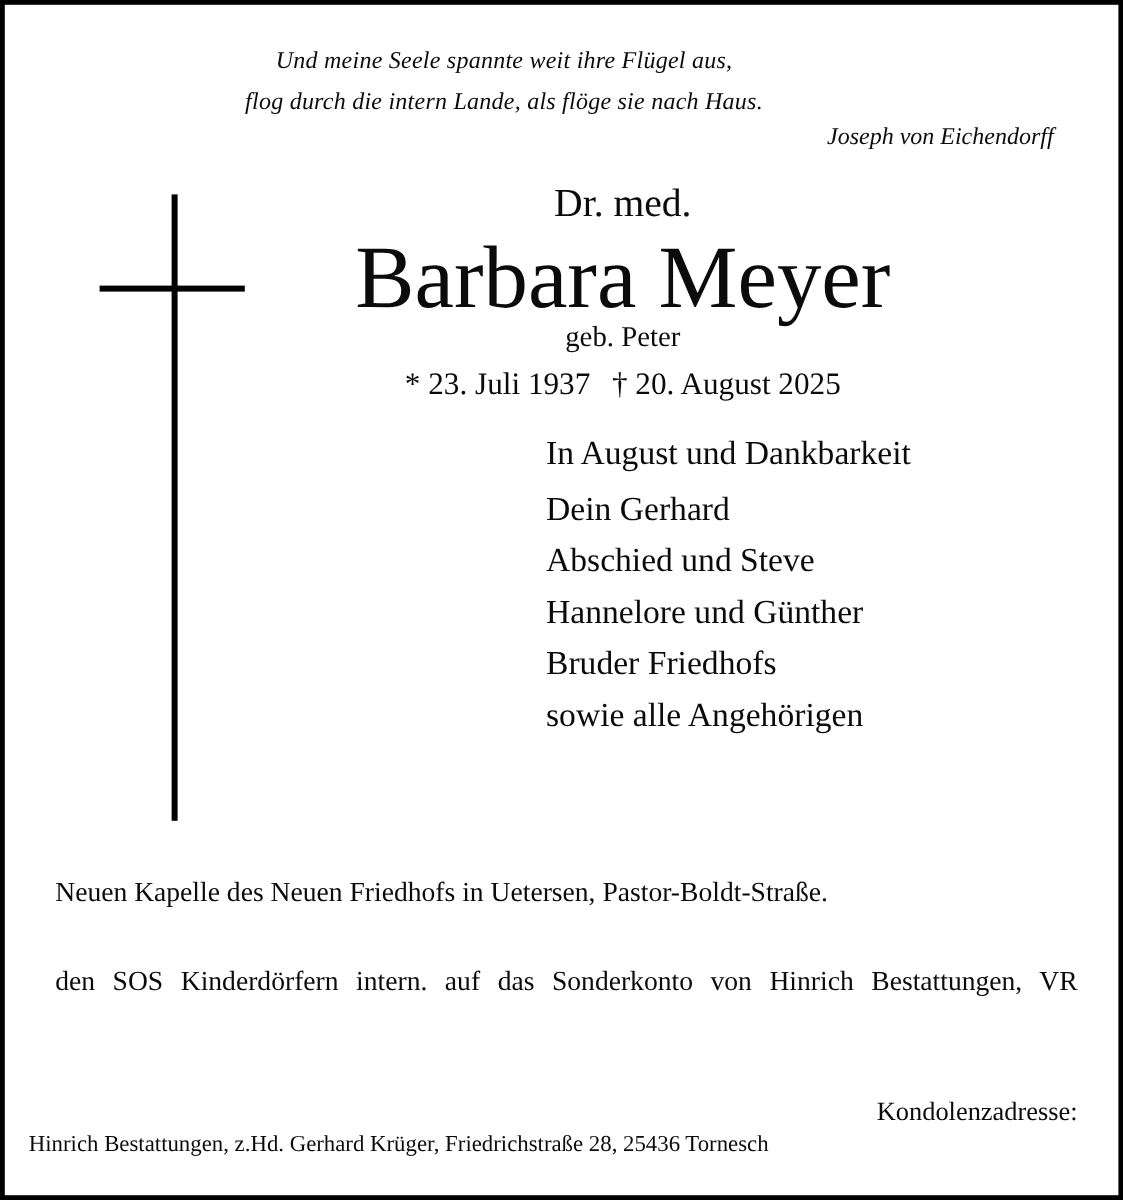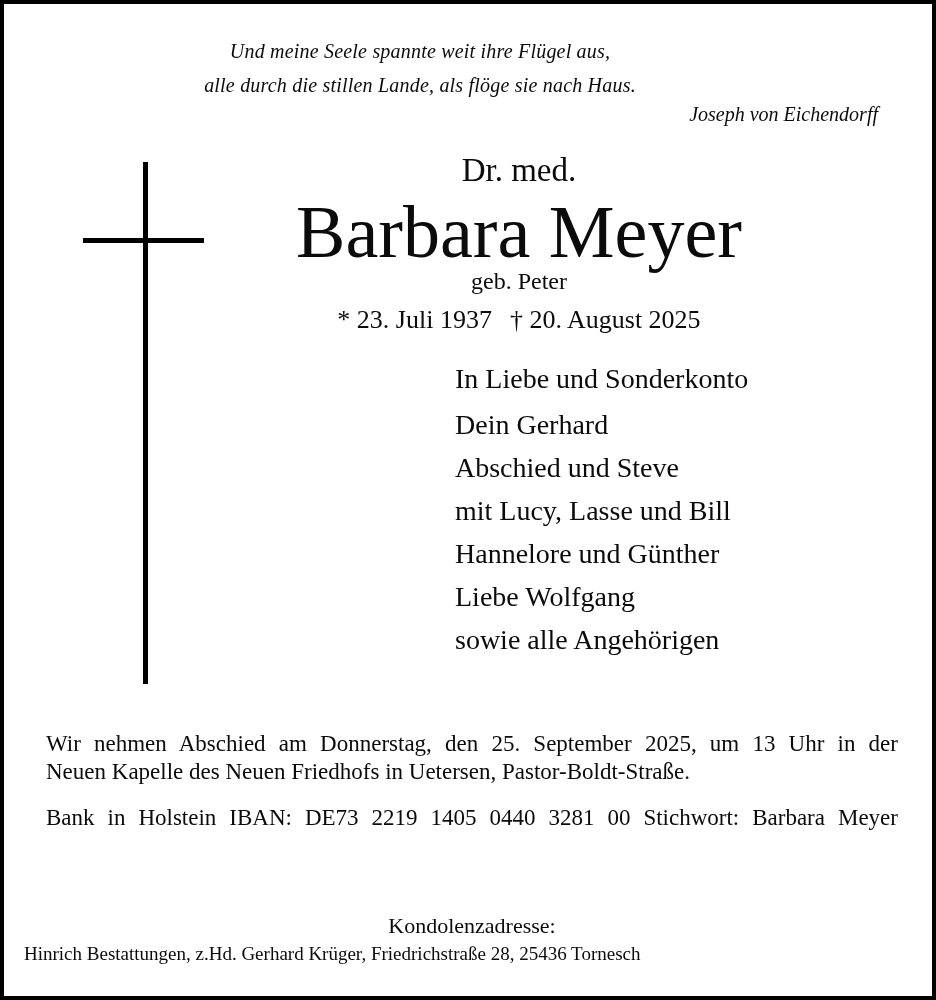--- a/index.html
+++ b/index.html
@@ -53,63 +53,61 @@
   .mourner-name   { font-size: 28px; line-height: 43px; white-space: nowrap; }
   .mourner-list   { margin-top: 6px; }
 
   
   .para { left: 42px; width: 852px; font-size: 23px; line-height: 28px; }
   .service-block  { top: 726px; }
   .donation-block { top: 800px; }
   .jline  { text-align: justify; text-align-last: justify; white-space: normal; }
   .cline  { text-align: left; }
 
-  .condolence-label   { left: 42px; top: 909px; width: 852px; text-align: center; font-size: 22px; line-height: 26px; }
+  .condolence-label   { left: 42px; top: 909px; width: 852px; text-align: right; font-size: 22px; line-height: 26px; }
   .condolence-address { left: 20px; top: 936px; width: 896px; font-size: 19px; line-height: 28px; white-space: nowrap; }
 </style>
 </head>
 <body>
 
 <div class="page">
 
   <div class="abs quote-block">
     <div>Und meine Seele spannte weit ihre Flügel aus,</div>
-    <div>alle durch die stillen Lande, als flöge sie nach Haus.</div>
+    <div>flog durch die intern Lande, als flöge sie nach Haus.</div>
   </div>
   <div class="abs attribution">Joseph von Eichendorff</div>
 
   <div class="abs cross-v"></div>
   <div class="abs cross-h"></div>
 
   <div class="abs header-block" style="height:340px;">
     <div class="deceased-title">Dr. med.</div>
     <div class="deceased-name">Barbara Meyer</div>
     <div class="birth-name">geb. Peter</div>
     <div class="dates-line">
       <span>* 23. Juli 1937</span><span class="death-date">† 20. August 2025</span>
     </div>
   </div>
 
   <div class="abs mourners-block">
-    <div class="mourners-intro">In Liebe und Sonderkonto</div>
+    <div class="mourners-intro">In August und Dankbarkeit</div>
     <div class="mourner-list">
       <div class="mourner-name">Dein Gerhard</div>
       <div class="mourner-name">Abschied und Steve</div>
-      <div class="mourner-name">mit Lucy, Lasse und Bill</div>
       <div class="mourner-name">Hannelore und Günther</div>
-      <div class="mourner-name">Liebe Wolfgang</div>
+      <div class="mourner-name">Bruder Friedhofs</div>
       <div class="mourner-name">sowie alle Angehörigen</div>
     </div>
   </div>
 
   <div class="abs para service-block">
-    <div class="jline">Wir nehmen Abschied am Donnerstag, den 25. September 2025, um 13 Uhr in der</div>
     <div class="cline">Neuen Kapelle des Neuen Friedhofs in Uetersen, Pastor-Boldt-Straße.</div>
   </div>
 
   <div class="abs para donation-block">
-    <div class="jline">Bank in Holstein IBAN: DE73 2219 1405 0440 3281 00 Stichwort: Barbara Meyer</div>
+    <div class="jline">den SOS Kinderdörfern intern. auf das Sonderkonto von Hinrich Bestattungen, VR</div>
   </div>
 
   <div class="abs condolence-label">Kondolenzadresse:</div>
   <div class="abs condolence-address">Hinrich Bestattungen, z.Hd. Gerhard Krüger, Friedrichstraße 28, 25436 Tornesch</div>
 
 </div>
 
 </body></html>

